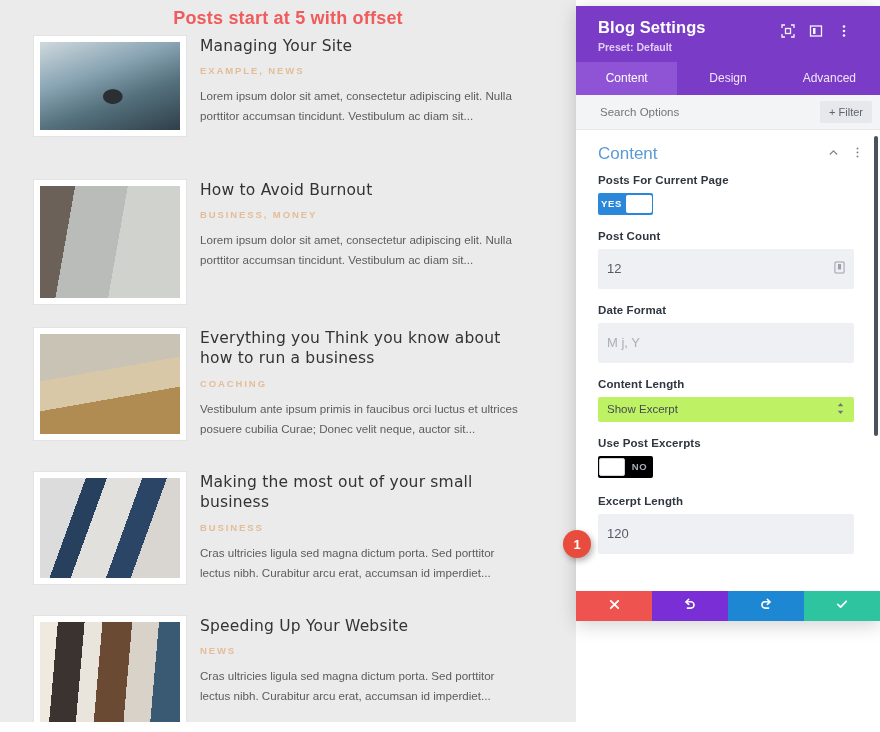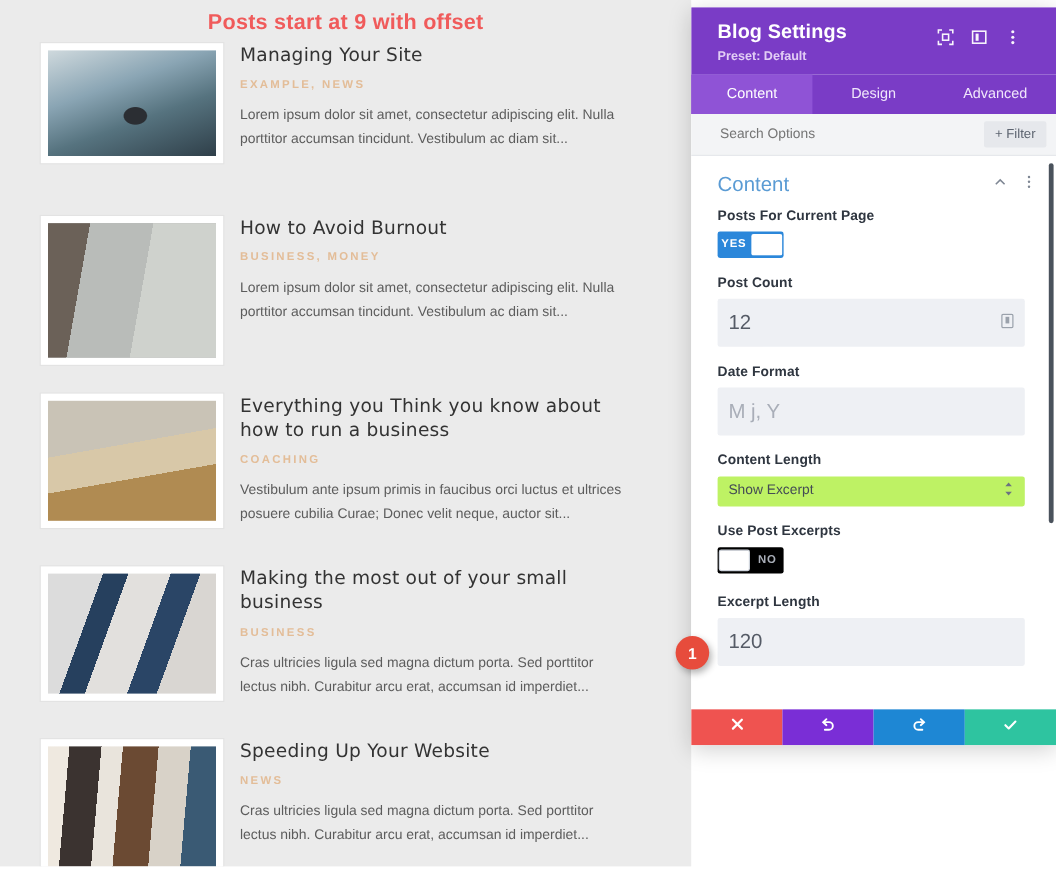--- a/index.html
+++ b/index.html
@@ -223,21 +223,21 @@
     letter-spacing: .1px;
   }
   .text-input {
     background: #eef0f4;
     border: 0;
     height: 40px;
     border-radius: 2px;
     display: flex;
     align-items: center;
     padding: 0 9px;
-    font-size: 17px;
+    font-size: 13px;
     color: #555b66;
     justify-content: space-between;
   }
   .text-input.placeholder { color: #a9aeb8; }
   .select-input {
     background: #bef264;
     border: 0;
     height: 25px;
     border-radius: 2px;
     display: flex;
@@ -334,21 +334,21 @@
     right: 0; top: 452px;
     width: 4px; height: 16px;
     background: #ffffff;
   }
 </style>
 </head>
 <body>
 
 <div id="blog-preview">
 
-  <div id="annotation-banner">Posts start at 9 with offset</div>
+  <div id="annotation-banner">Posts start at 5 with offset</div>
 
   <div class="post-list">
 
     <div class="post">
       <div class="post-thumb-wrap">
         <div class="post-thumb">
           <div class="thumb-img art1"></div>
         </div>
       </div>
       <div class="post-body">

